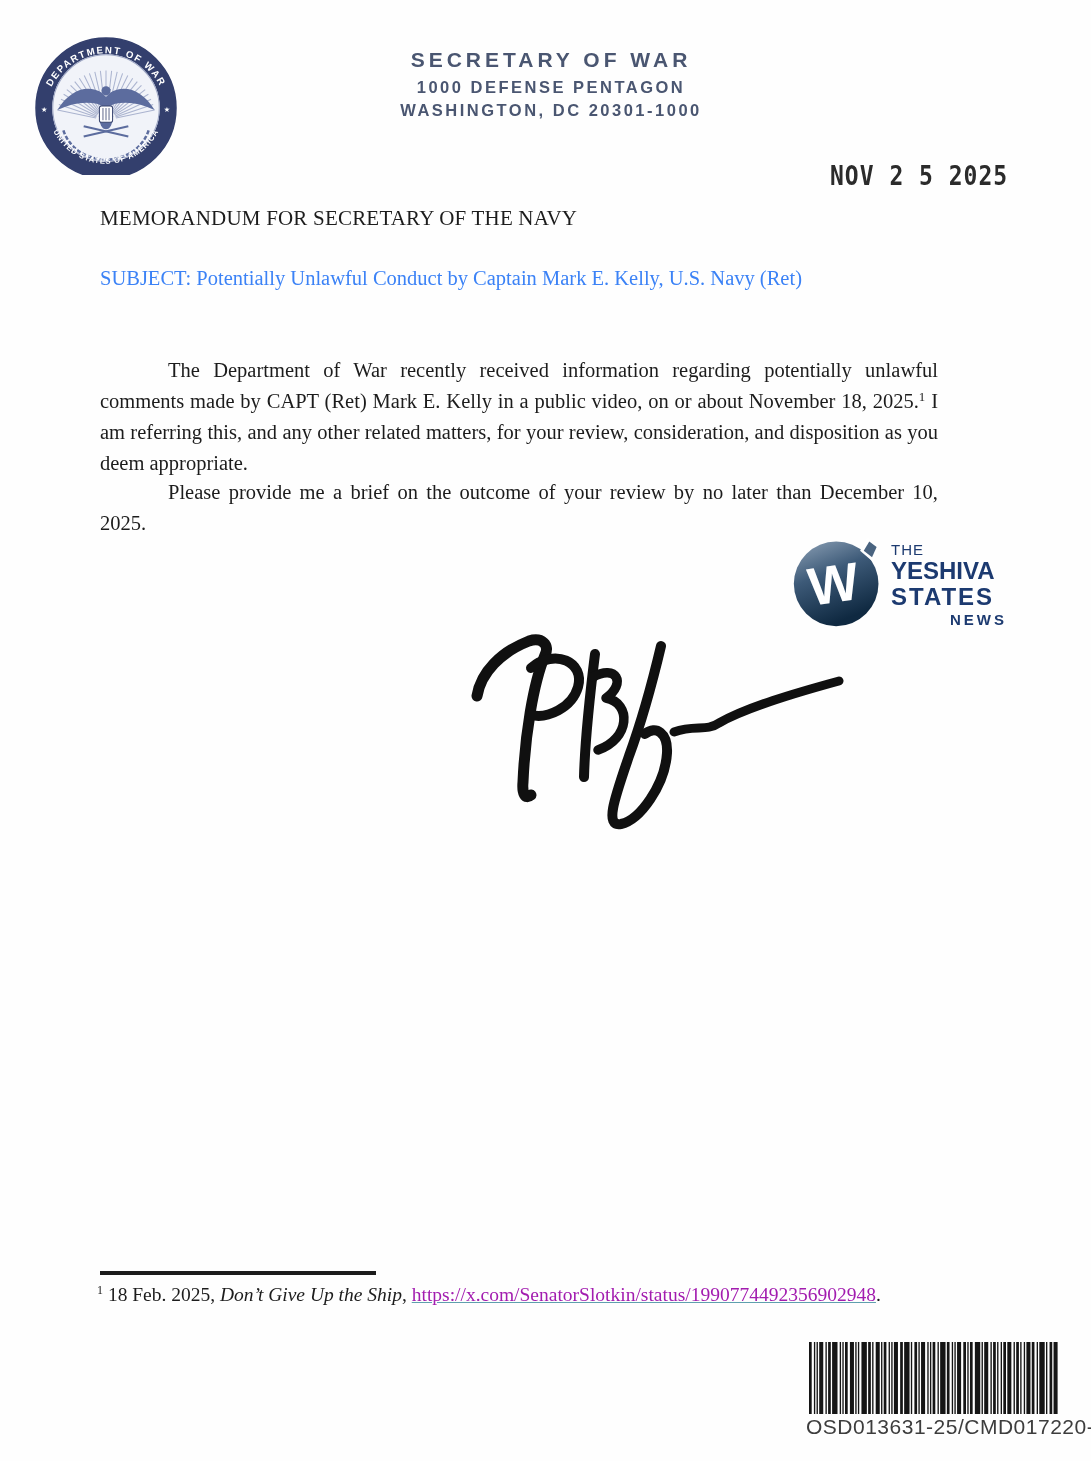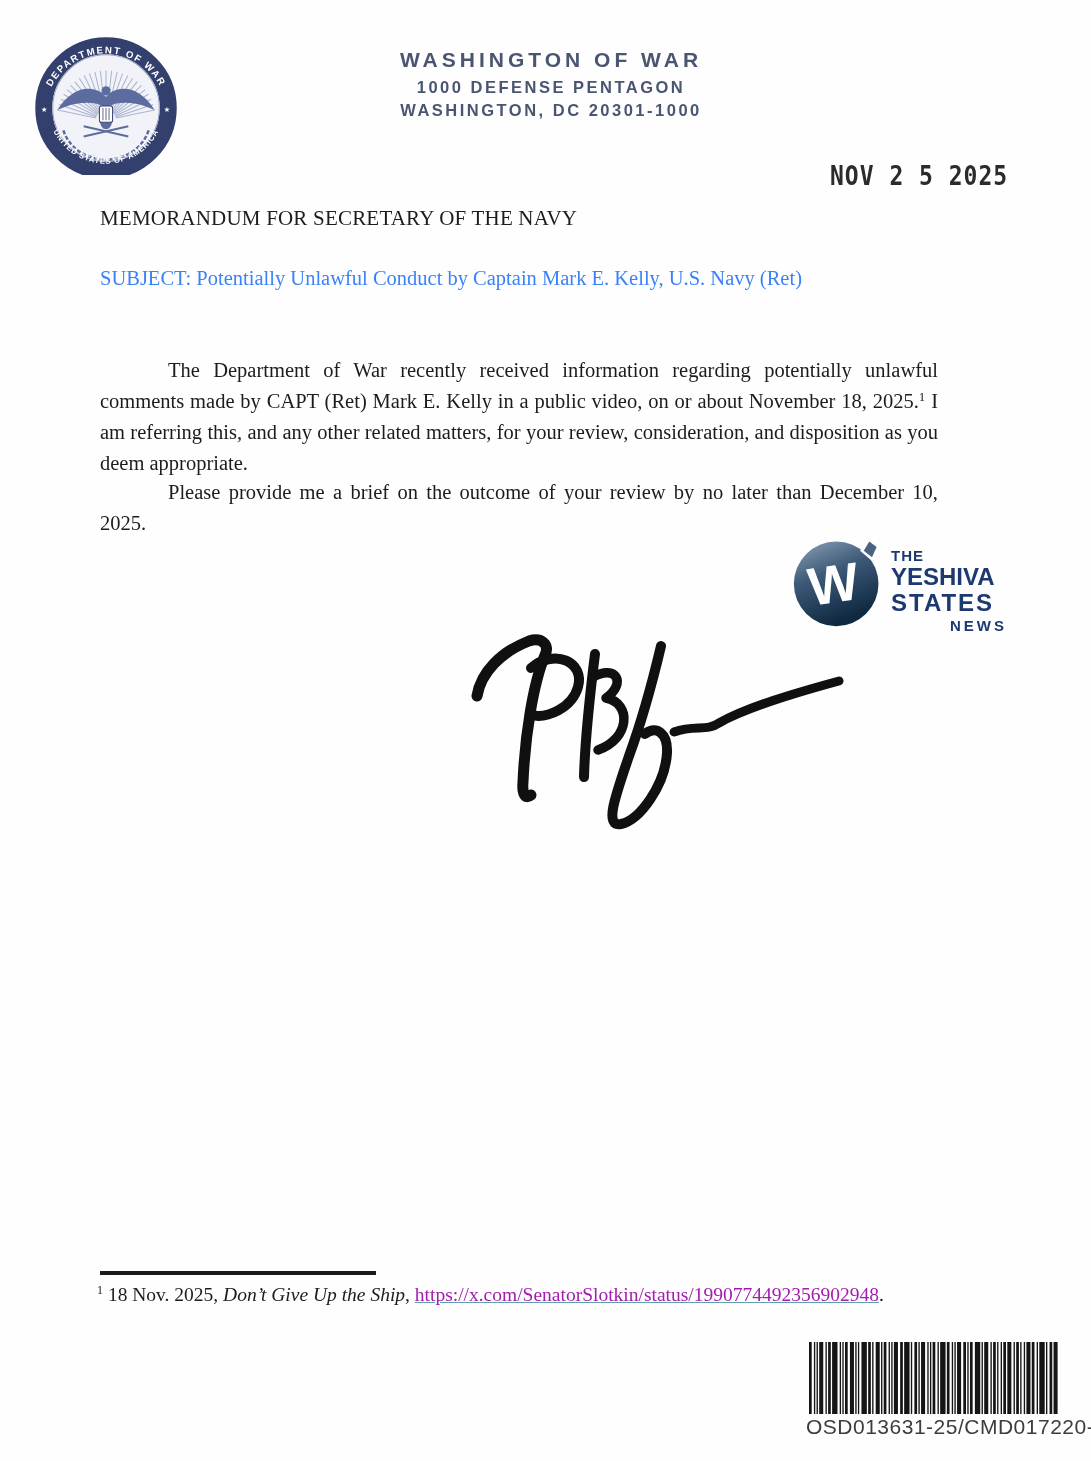--- a/index.html
+++ b/index.html
@@ -90,21 +90,21 @@
   }
   .ywn-globe { width: 92px; height: 92px; flex: 0 0 auto; }
   .ywn-text {
     font-family: "Liberation Sans", sans-serif;
     color: #1c3a70;
     margin-left: 7px;
     margin-top: 6px;
     width: 120px;
     line-height: 1;
   }
-  .ywn-the   { font-size: 15px; font-weight: 700; letter-spacing: 1px; margin-bottom: 2px; margin-top: 6px; }
+  .ywn-the   { font-size: 15px; font-weight: 400; letter-spacing: 1px; margin-bottom: 2px; }
   .ywn-yeshiva { font-size: 24px; font-weight: 800; letter-spacing: 0; margin-bottom: 2px; }
   .ywn-world { font-size: 24px; font-weight: 800; letter-spacing: 2px; margin-bottom: 3px; }
   .ywn-news  { font-size: 15px; font-weight: 800; letter-spacing: 3px; text-align: right; padding-right: 4px; }
 
   
   .signature { position: absolute; left: 443px; top: 626px; width: 402px; height: 208px; }
 
   
   .footnote-sep {
     position: absolute;
@@ -205,21 +205,21 @@
       <textPath href="#sealTopArc" startOffset="50%" text-anchor="middle">DEPARTMENT OF WAR</textPath>
     </text>
     <text font-family="Liberation Sans, sans-serif" font-size="7.6" font-weight="700" fill="#ffffff" letter-spacing="0.8">
       <textPath href="#sealBottomArc" startOffset="50%" text-anchor="middle">UNITED STATES OF AMERICA</textPath>
     </text>
     <text x="6" y="78" font-size="7" fill="#ffffff">★</text>
     <text x="127" y="78" font-size="7" fill="#ffffff">★</text>
   </svg>
 
   <div class="letterhead">
-    <div class="lh1">WASHINGTON OF WAR</div>
+    <div class="lh1">SECRETARY OF WAR</div>
     <div class="lh2">1000 DEFENSE PENTAGON</div>
     <div class="lh3">WASHINGTON, DC 20301-1000</div>
   </div>
 
   <div class="date-stamp">NOV 2 5 2025</div>
 
   <div class="memo-for">MEMORANDUM FOR SECRETARY OF THE NAVY</div>
   <div class="subject-line">SUBJECT: Potentially Unlawful Conduct by Captain Mark E. Kelly, U.S. Navy (Ret)</div>
 
   <div class="para para1"><span class="indent"></span><span>The Department of War recently received information regarding potentially unlawful comments made by CAPT (Ret) Mark E. Kelly in a public video, on or about November 18, 2025.</span><sup class="fn">1</sup><span> I am referring this, and any other related matters, for your review, consideration, and disposition as you deem appropriate.</span></div>
@@ -253,21 +253,21 @@
       <path stroke-width="11" d="M 34,70 C 38,46 58,26 86,15 C 99,11 107,19 102,29 C 90,58 82,110 80,156 C 79,167 82,174 88,169"></path>
       <path stroke-width="10" d="M 88,42 C 112,22 142,36 135,61 C 129,82 104,93 88,89"></path>
       <path stroke-width="10" d="M 152,28 C 147,68 142,114 141,151"></path>
       <path stroke-width="9.5" d="M 150,51 C 173,38 184,57 163,72 C 189,77 187,113 155,124"></path>
       <path stroke-width="10" d="M 218,20 C 209,58 197,100 186,130 C 172,171 161,201 178,198 C 197,194 222,159 224,127 C 225,107 213,99 202,108"></path>
       <path stroke-width="9" d="M 231,106 C 252,98 263,106 276,97 C 304,81 352,67 396,55"></path>
     </g>
   </svg>
 
   <div class="footnote-sep"></div>
-  <div class="footnote"><sup class="fn-marker">1</sup><span> 18 Nov. 2025, </span><span class="fn-title">Don’t Give Up the Ship</span><span>, </span><a class="fn-link" href="#">https://x.com/SenatorSlotkin/status/1990774492356902948</a><span>.</span></div>
+  <div class="footnote"><sup class="fn-marker">1</sup><span> 18 Feb. 2025, </span><span class="fn-title">Don’t Give Up the Ship</span><span>, </span><a class="fn-link" href="#">https://x.com/SenatorSlotkin/status/1990774492356902948</a><span>.</span></div>
 
   <div class="barcode-wrap">
     <svg class="barcode-svg" id="barcode" viewBox="0 0 252 72" preserveAspectRatio="none">
         <rect x="0" y="0" width="2.7" height="72" fill="#151515"></rect>
         <rect x="4.9" y="0" width="1.35" height="72" fill="#151515"></rect>
         <rect x="7.550000000000001" y="0" width="1.35" height="72" fill="#151515"></rect>
         <rect x="10.200000000000001" y="0" width="4.050000000000001" height="72" fill="#151515"></rect>
         <rect x="16.450000000000003" y="0" width="1.35" height="72" fill="#151515"></rect>
         <rect x="19.1" y="0" width="2.7" height="72" fill="#151515"></rect>
         <rect x="23.1" y="0" width="5.4" height="72" fill="#151515"></rect>

